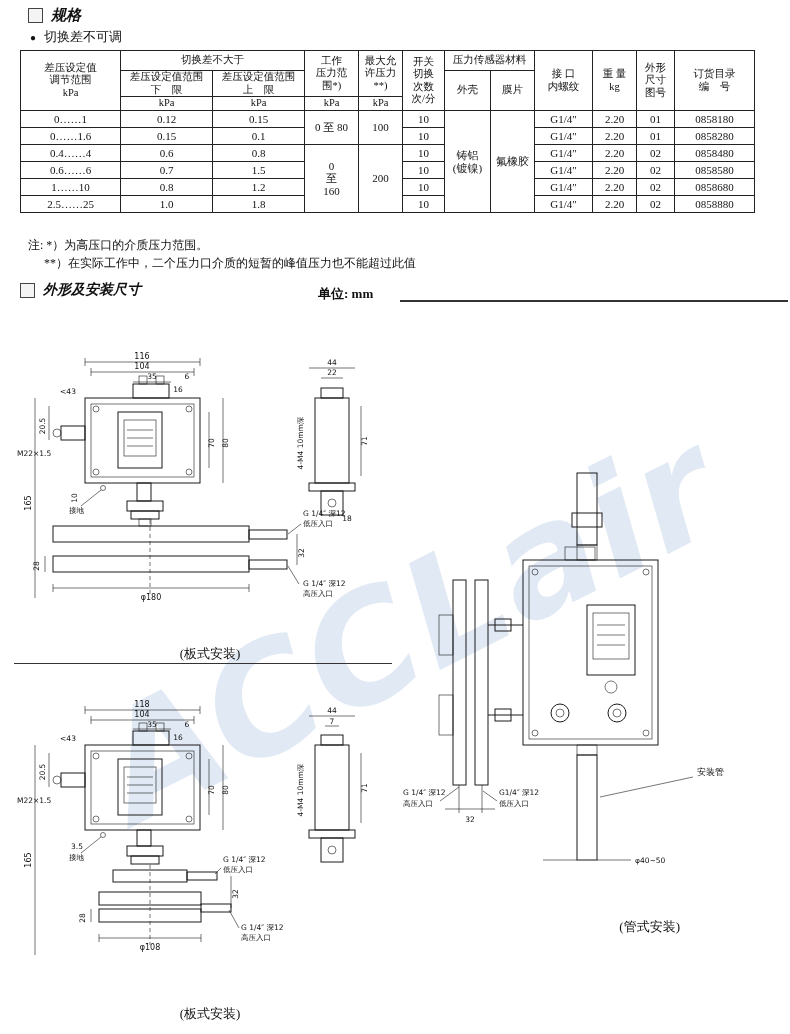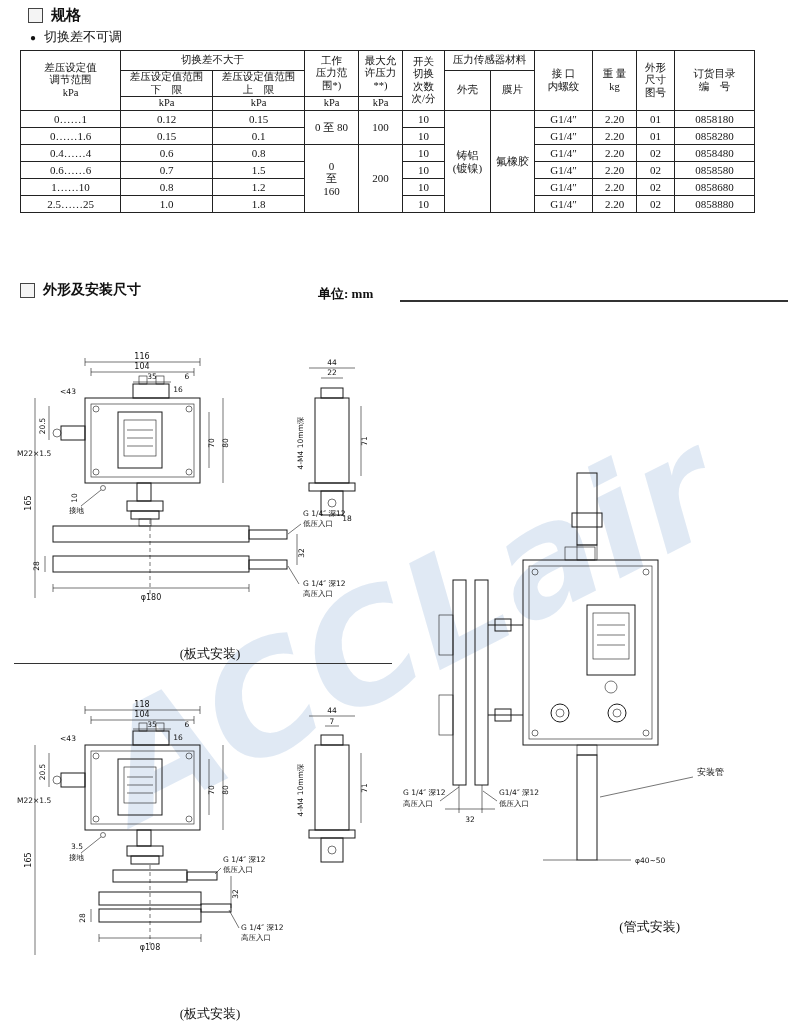--- a/index.html
+++ b/index.html
@@ -8,21 +8,21 @@
     font-family:"Liberation Serif","DejaVu Serif",serif;color:#111;overflow:hidden;
   }
   .watermark{
     position:absolute;left:-50px;top:540px;width:920px;text-align:center;
     font-family:"DejaVu Sans",sans-serif;font-weight:bold;font-style:italic;
     font-size:150px;color:rgba(115,155,205,0.22);transform:rotate(-27deg);
     letter-spacing:2px;pointer-events:none;user-select:none;z-index:0;
   }
   .sec-head{position:absolute;display:flex;align-items:center;gap:8px;z-index:2;}
   .checkbox{width:13px;height:13px;border:1.4px solid #444;background:#f4f4f4;display:inline-block;}
-  .sec-text{font-weight:bold;font-size:15px;}
+  .sec-text{font-weight:bold;font-size:15px;font-style:italic;}
   .bullet-line{position:absolute;display:flex;align-items:center;gap:8px;font-size:13px;z-index:2;}
   .bullet{font-size:10px;}
   table.spec{
     position:absolute;left:20px;top:50px;border-collapse:collapse;z-index:2;
     font-size:11px;background:transparent;table-layout:fixed;width:678px;
   }
   table.spec th,table.spec td{
     border:1px solid #222;text-align:center;vertical-align:middle;
     white-space:pre-line;padding:0 2px;font-weight:normal;line-height:1.15;
   }
@@ -182,20 +182,22 @@
       <td>10</td>
       <td>G1/4″</td>
       <td>2.20</td>
       <td>02</td>
       <td>0858880</td>
     </tr>
   </tbody>
 </table>
 
 <div class="notes">
+  <div>注: *）为高压口的介质压力范围。</div>
+  <div class="n2">**）在实际工作中，二个压力口介质的短暂的峰值压力也不能超过此值</div>
 </div>
 
 <div class="sec-head" style="left:20px;top:281px;">
   <span class="checkbox"></span>
   <span class="sec-text" style="font-size:14px">外形及安装尺寸</span>
 </div>
 <div class="unit">单位: mm</div>
 <div class="hline" style="left:400px;top:300px;width:388px;"></div>
 
 <svg class="drw" style="left:15px;top:348px;" width="380" height="295" viewBox="0 0 380 295">

